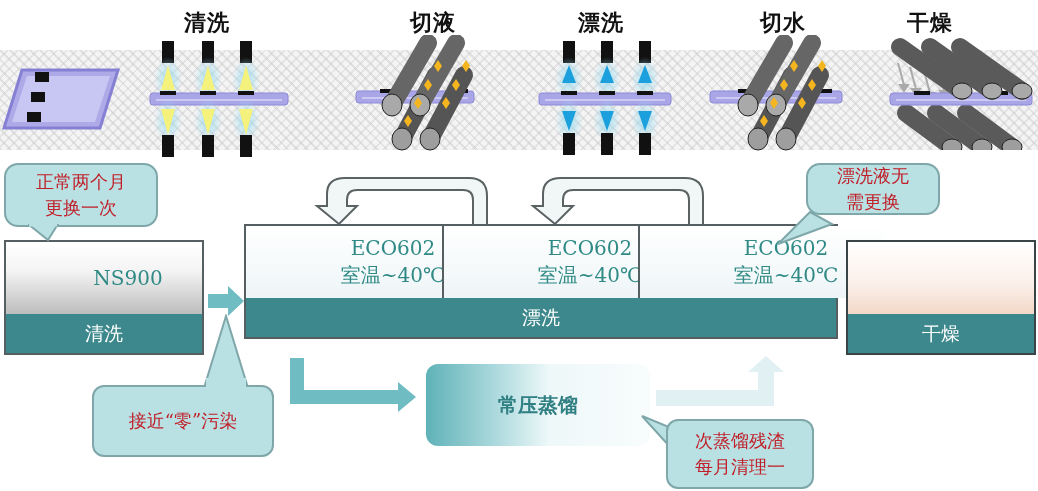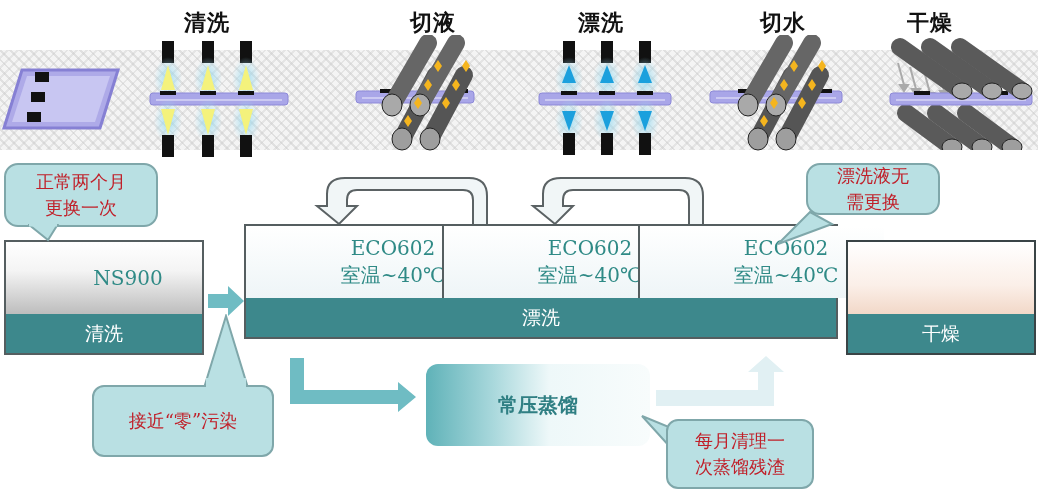--- a/index.html
+++ b/index.html
@@ -268,15 +268,15 @@
   <span>接近“零”污染</span>
 </div>
 <svg class="abs" style="left:196px;top:378px" width="60" height="12">
   <rect x="10" y="0" width="40" height="12" fill="#b9e0e3"></rect>
 </svg>
 
 <svg class="abs" style="left:640px;top:414px" width="50" height="46">
   <polygon points="2,2 46,20 40,44" fill="#b9e0e3" stroke="#7fa7aa" stroke-width="2"></polygon>
 </svg>
 <div class="callout" style="left:666px;top:419px;width:148px;height:70px;border-radius:12px">
+  <span>次蒸馏残渣</span>
   <span>每月清理一</span>
-  <span>次蒸馏残渣</span>
 </div>
 
 </body></html>

